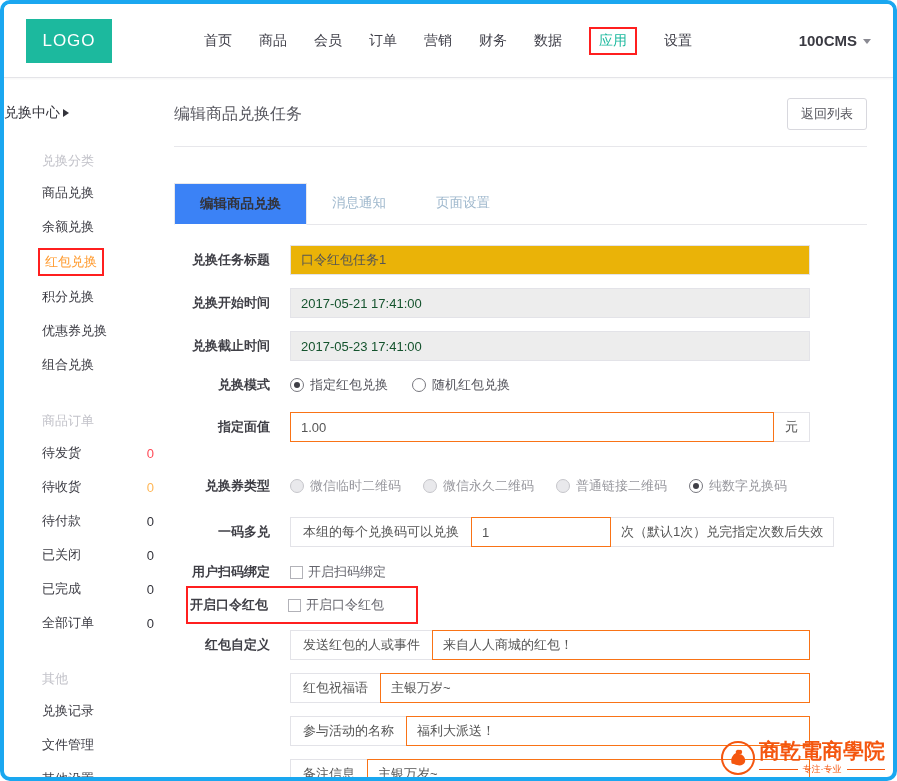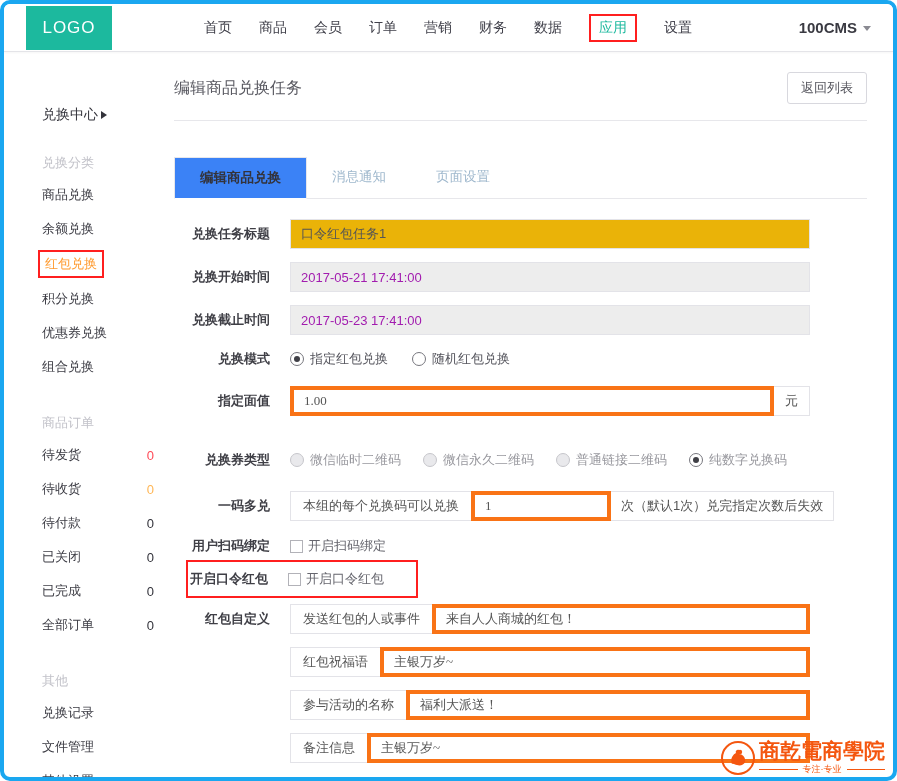--- a/index.html
+++ b/index.html
@@ -4,40 +4,40 @@
 <style>
   * { margin:0; padding:0; box-sizing:border-box; }
   html,body { background:#fff; font-family:"Liberation Sans","DejaVu Sans",sans-serif; }
   .frame {
     width:897px; height:781px;
     border:4px solid #1aa7f0; border-radius:10px;
     background:#fff; overflow:hidden; position:relative;
   }
   
   .topbar {
-    height:48px; display:flex; align-items:center;
+    height:74px; display:flex; align-items:center;
     padding:0 22px 0 22px; background:#fff;
     border-bottom:1px solid #e4e4e8;
     box-shadow:0 1px 2px rgba(0,0,0,.04);
   }
   .logo {
     width:86px; height:44px; background:#1cb99e; color:#fff;
     display:flex; align-items:center; justify-content:center;
     font-size:17px; letter-spacing:1px; cursor:pointer;
   }
   .nav { display:flex; align-items:center; margin-left:92px; gap:27px; }
   .nav a { text-decoration:none; color:#40404a; font-size:14px; cursor:pointer; white-space:nowrap; }
   .nav a.nav-highlight { color:#1cb99e; border:2px solid #ff1f1f; padding:3px 8px; }
   .account { margin-left:auto; display:flex; align-items:center; gap:6px; cursor:pointer; }
   .account .acct-name { font-size:15px; font-weight:bold; color:#3a3a42; }
   .caret { width:0; height:0; border-left:4px solid transparent; border-right:4px solid transparent; border-top:5px solid #8a8a92; margin-top:2px; }
   
   .body { display:flex; height:715px; }
   .sidebar { width:164px; flex:0 0 164px; padding-top:26px; }
-  .side-root { padding-left:38px; font-size:14px; color:#33333b; cursor:pointer; display:flex; align-items:center; gap:3px;margin-top:28px; }
+  .side-root { font-size:14px; color:#33333b; cursor:pointer; display:flex; align-items:center; gap:3px; }
   .tri-right { width:0; height:0; border-top:4px solid transparent; border-bottom:4px solid transparent; border-left:6px solid #33333b; display:inline-block; }
   .side-group-title { margin:30px 0 6px 38px; font-size:13px; color:#c2c2c9; }
   .side-item { display:flex; align-items:center; padding:8px 14px 8px 38px; font-size:13px; color:#3c3c44; cursor:pointer; }
   .side-item .cnt { margin-left:auto; font-size:13px; }
   .side-item.active-boxed { padding:4px 0 4px 34px; }
   .side-item.active-boxed .boxed {
     color:#ff9a2e; border:2px solid #ff1f1f; padding:3px 5px; display:inline-block;
   }
   
   .main { flex:1; padding:20px 26px 0 6px; position:relative; }
@@ -56,29 +56,29 @@
   }
   
   .form { padding-top:20px; }
   .frow { display:flex; align-items:center; margin-bottom:13px; }
   .flabel { width:96px; flex:0 0 96px; text-align:right; font-size:13px; font-weight:bold; color:#3f3f46; margin-right:20px; white-space:nowrap; }
   .fspacer { width:116px; flex:0 0 116px; }
   .txt-input {
     width:520px; height:30px; border:1px solid #e3e3e8; font-size:13px; color:#555;
     padding:0 10px; background:#eab308; outline:none; font-family:inherit;
   }
-  .txt-input:disabled { background:#ededed; color:#a21caf; }
+  .txt-input:disabled { background:#ededed; color:#14532d; }
   .igroup { display:flex; width:520px; height:30px; }
   .igroup .addon {
     display:flex; align-items:center; padding:0 12px; font-size:13px; color:#555;
     border:1px solid #e3e3e8; border-right:none; background:#fff; white-space:nowrap;
   }
   .igroup input {
-    flex:1; min-width:0; border:4px solid #f97316; font-size:13px; color:#555;
-    padding:0 10px; outline:none; font-family:Liberation Serif, serif;
+    flex:1; min-width:0; border:1px solid #f97316; font-size:13px; color:#555;
+    padding:0 10px; outline:none; font-family:Liberation Sans, sans-serif;
   }
   .igroup .addon-right {
     display:flex; align-items:center; justify-content:flex-end; flex:1;
     padding:0 10px; font-size:13px; color:#555; border:1px solid #e3e3e8; border-left:none; white-space:nowrap;
   }
   .igroup .unit { flex:0 0 36px; justify-content:center; padding:0; border:1px solid #e3e3e8; border-left:none; display:flex; align-items:center; font-size:13px; color:#555; }
   .igroup input.mid { flex:0 0 140px; }
   
   .opt-row { display:flex; align-items:center; gap:24px; height:22px; }
   .opt { display:flex; align-items:center; gap:6px; font-size:13px; color:#55555d; cursor:pointer; }

